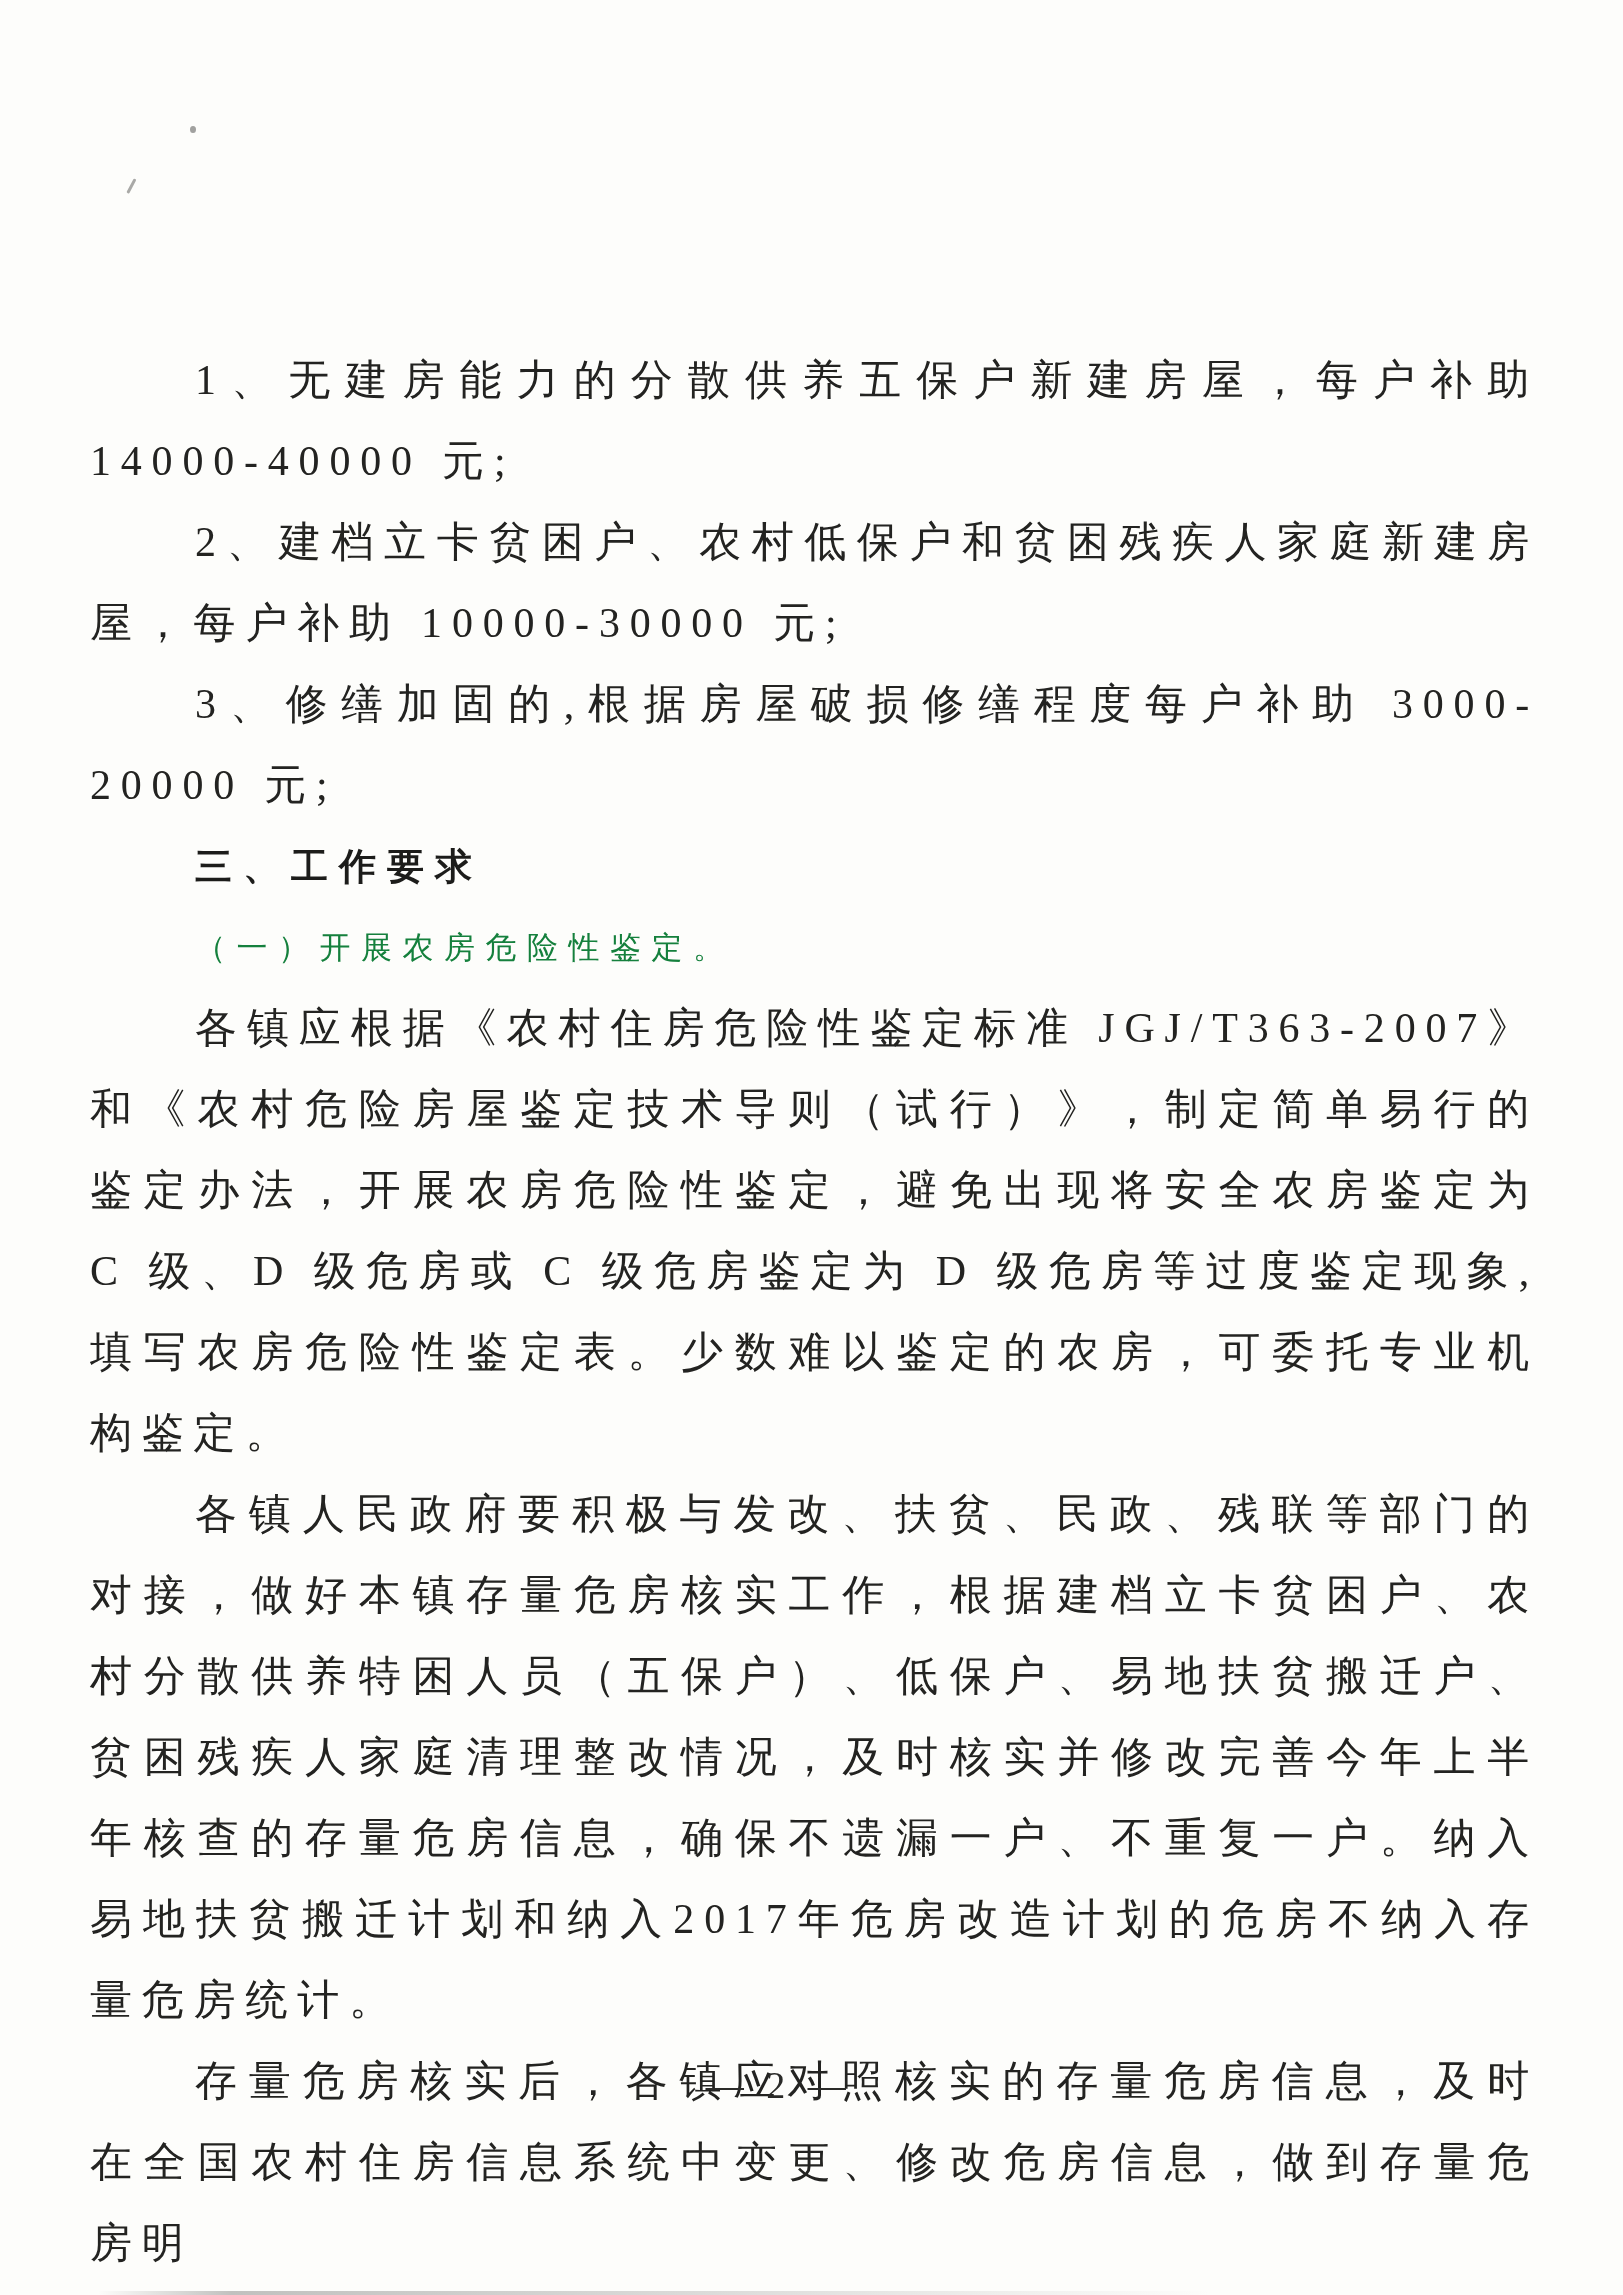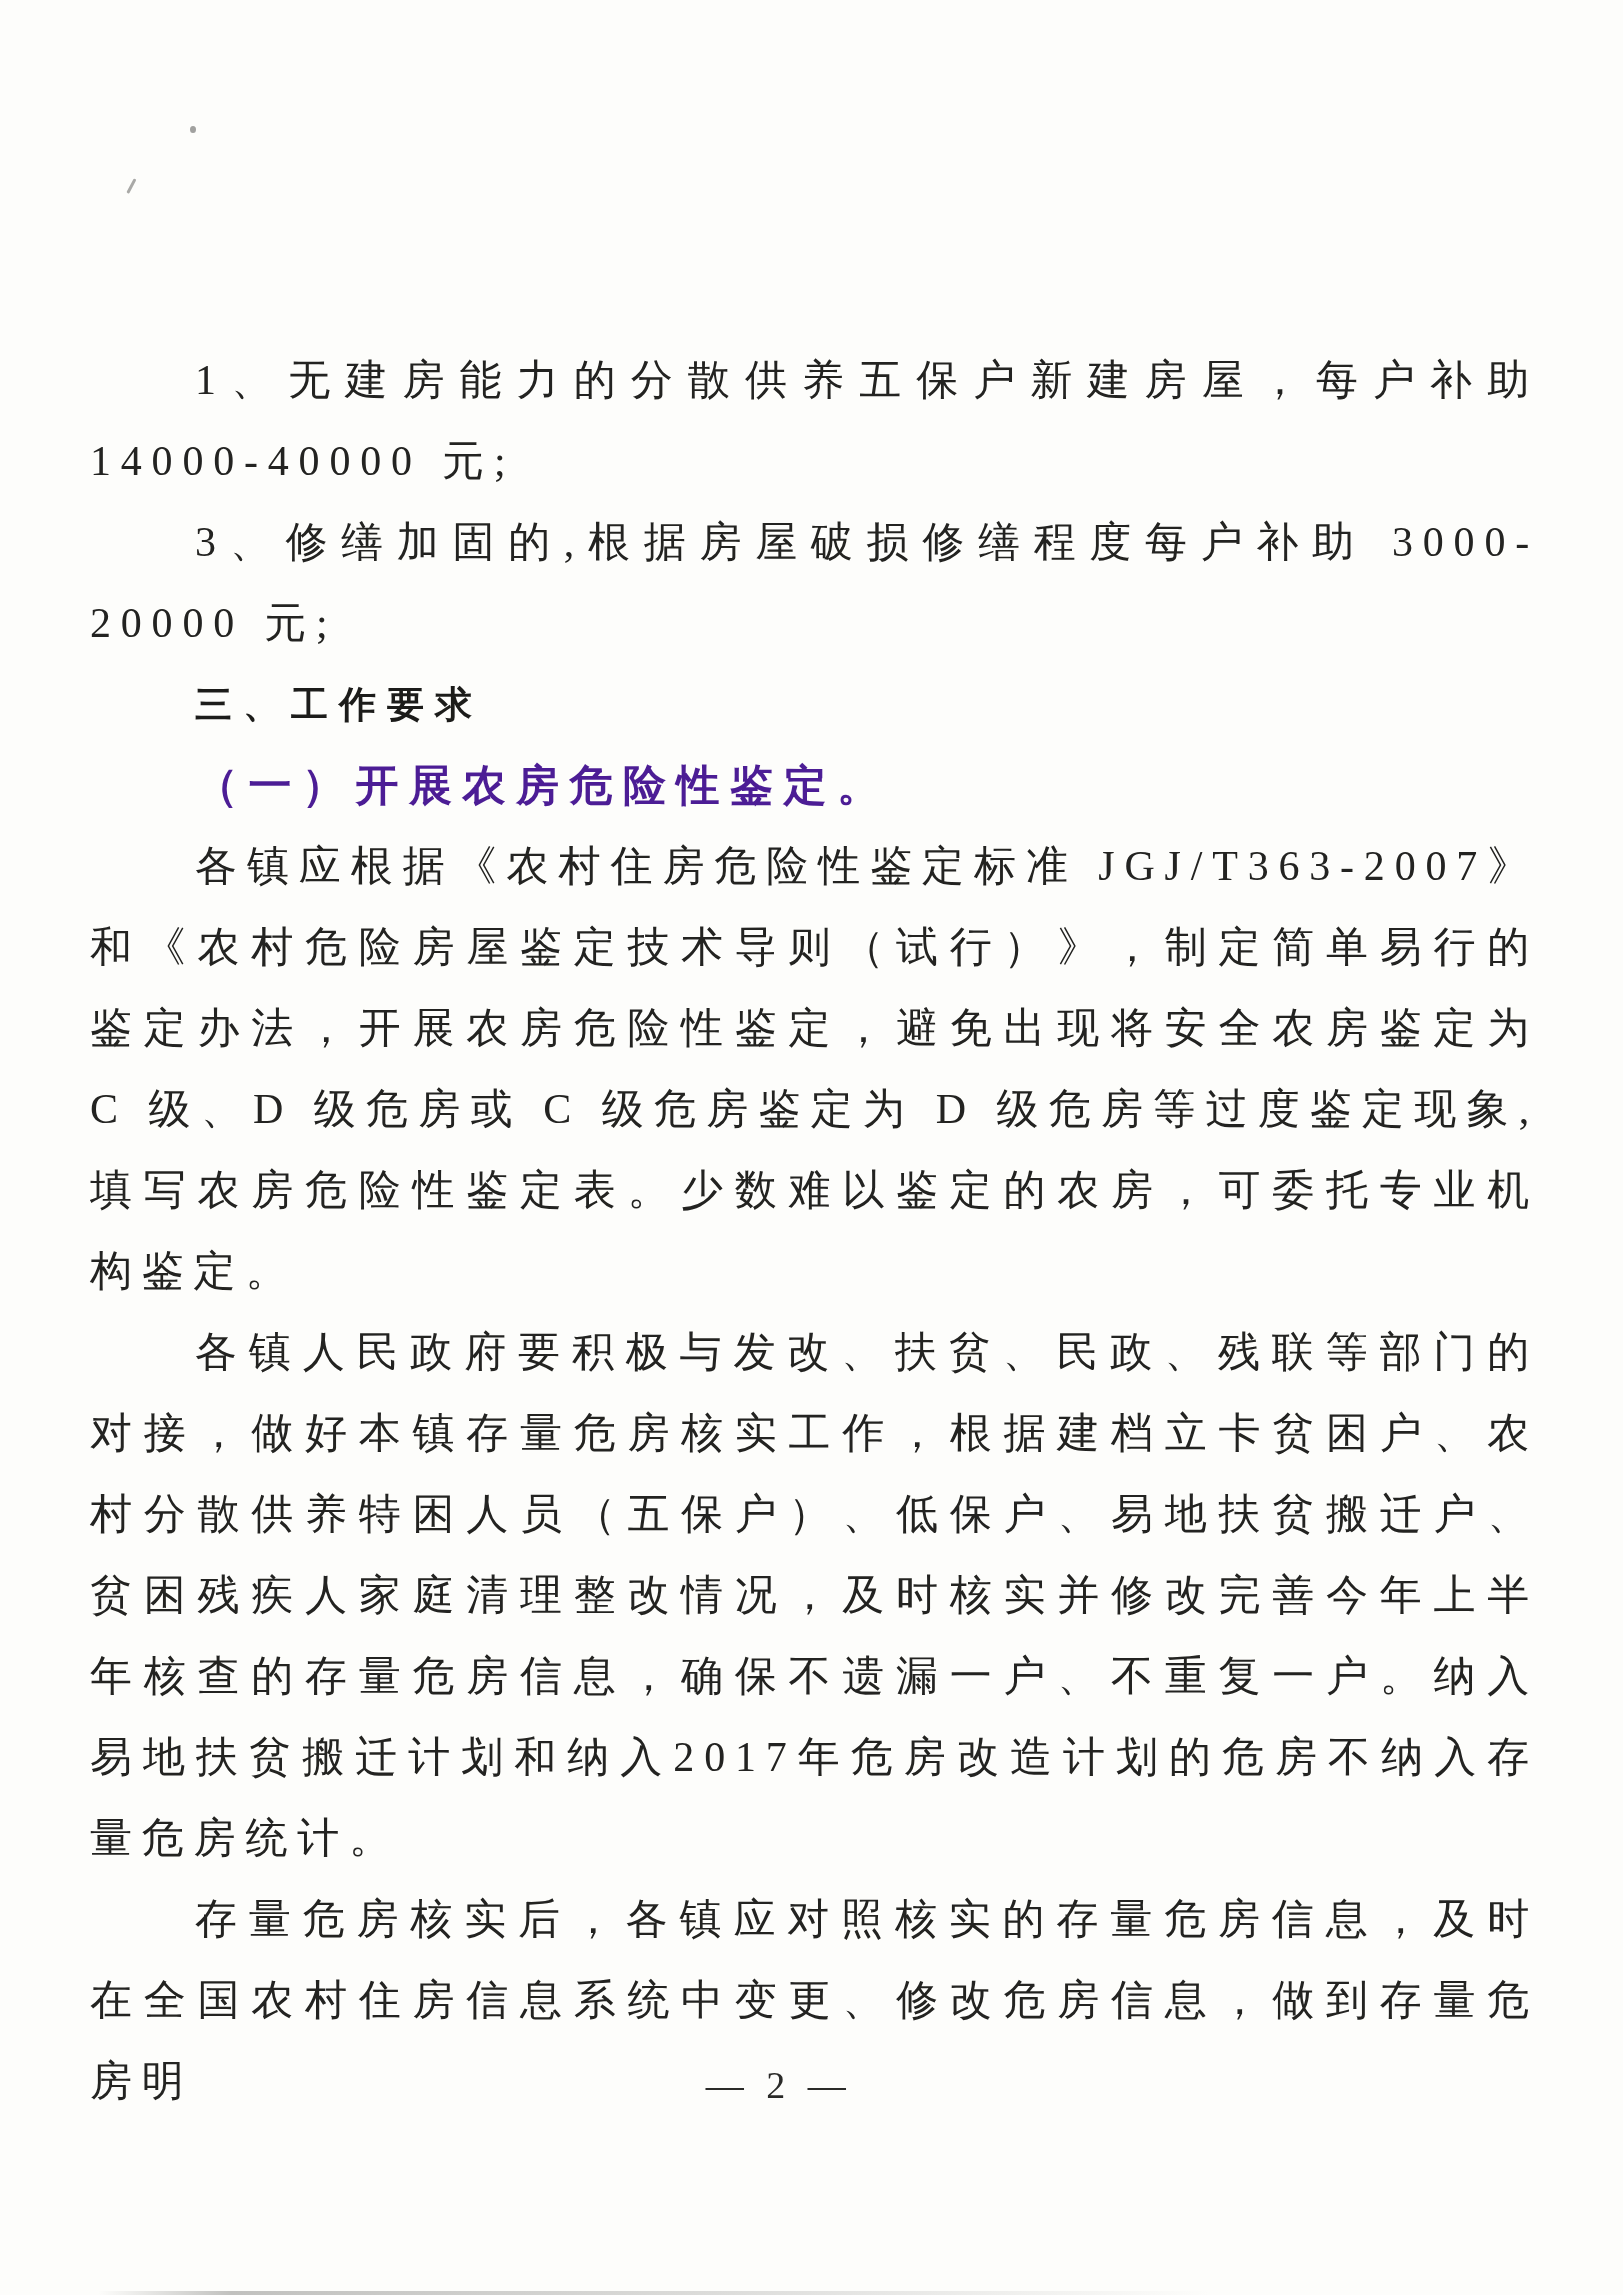--- a/index.html
+++ b/index.html
@@ -33,24 +33,24 @@
     color: #232321;
   }
   .block.section-heading {
     font-family: "Liberation Sans", "DejaVu Sans", sans-serif;
     font-weight: 700;
     font-size: 37px;
     letter-spacing: 11px;
     color: #1c1c1a;
   }
   .block.sub-heading {
-    font-weight: 700;
-    font-size: 43px;
+    font-weight: 400;
+    font-size: 31px;
     letter-spacing: 10.5px;
-    color: #4c1d95;
+    color: #15803d;
   }
   .page-number {
     position: absolute;
     top: 2063px;
     left: 0;
     width: 1558px; 
     text-align: center;
     font-size: 38px;
     letter-spacing: 6.5px;
     color: #2a2a28;
@@ -95,20 +95,21 @@
 </head>
 <body>
 
 <div class="page">
 
   <div class="speck-dot"></div>
   <div class="speck-tick"></div>
 
   <div class="content">
     <p class="block list-item">1、无建房能力的分散供养五保户新建房屋，每户补助 14000-40000 元;</p>
+    <p class="block list-item">2、建档立卡贫困户、农村低保户和贫困残疾人家庭新建房屋，每户补助 10000-30000 元;</p>
     <p class="block list-item">3、修缮加固的,根据房屋破损修缮程度每户补助 3000-20000 元;</p>
     <p class="block section-heading">三、工作要求</p>
     <p class="block sub-heading">（一）开展农房危险性鉴定。</p>
     <p class="block paragraph">各镇应根据《农村住房危险性鉴定标准 JGJ/T363-2007》和《农村危险房屋鉴定技术导则（试行）》，制定简单易行的鉴定办法，开展农房危险性鉴定，避免出现将安全农房鉴定为 C 级、D 级危房或 C 级危房鉴定为 D 级危房等过度鉴定现象,填写农房危险性鉴定表。少数难以鉴定的农房，可委托专业机构鉴定。</p>
     <p class="block paragraph">各镇人民政府要积极与发改、扶贫、民政、残联等部门的对接，做好本镇存量危房核实工作，根据建档立卡贫困户、农村分散供养特困人员（五保户）、低保户、易地扶贫搬迁户、贫困残疾人家庭清理整改情况，及时核实并修改完善今年上半年核查的存量危房信息，确保不遗漏一户、不重复一户。纳入易地扶贫搬迁计划和纳入2017年危房改造计划的危房不纳入存量危房统计。</p>
     <p class="block paragraph">存量危房核实后，各镇应对照核实的存量危房信息，及时在全国农村住房信息系统中变更、修改危房信息，做到存量危房明</p>
   </div>
 
   <div class="page-number">— 2 —</div>
 

